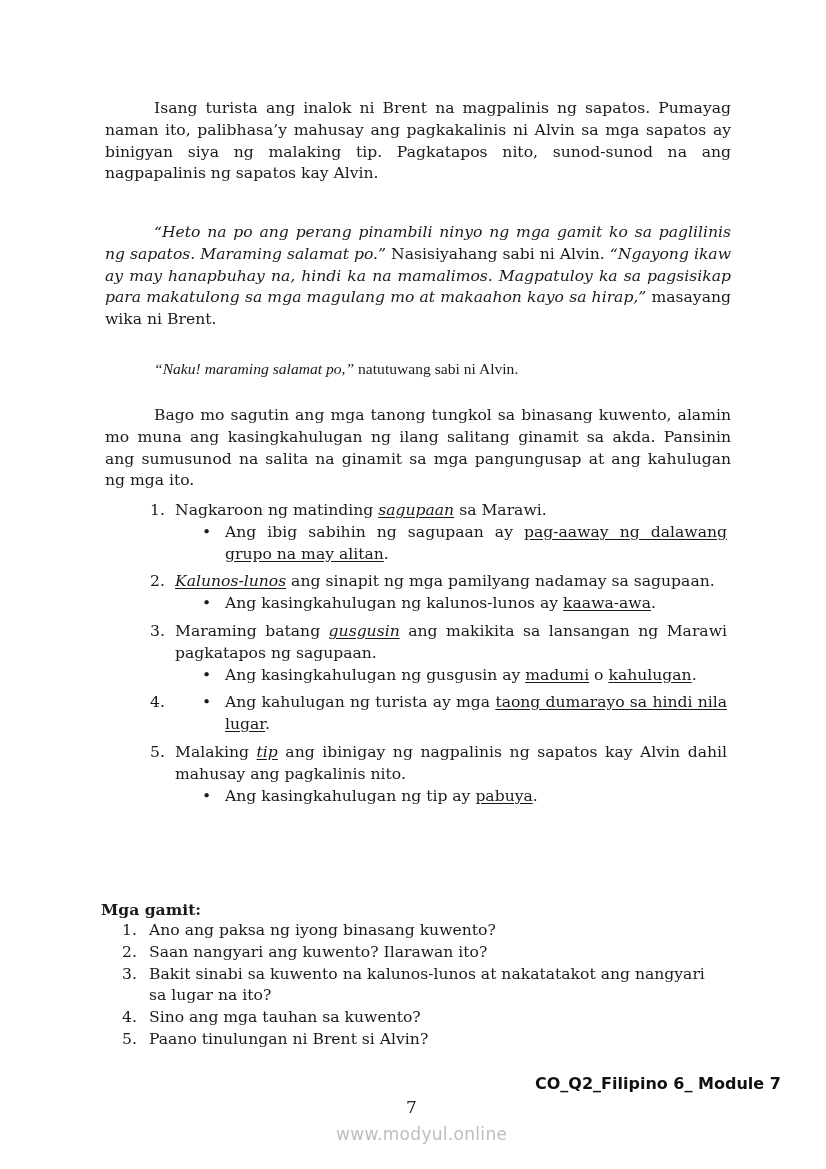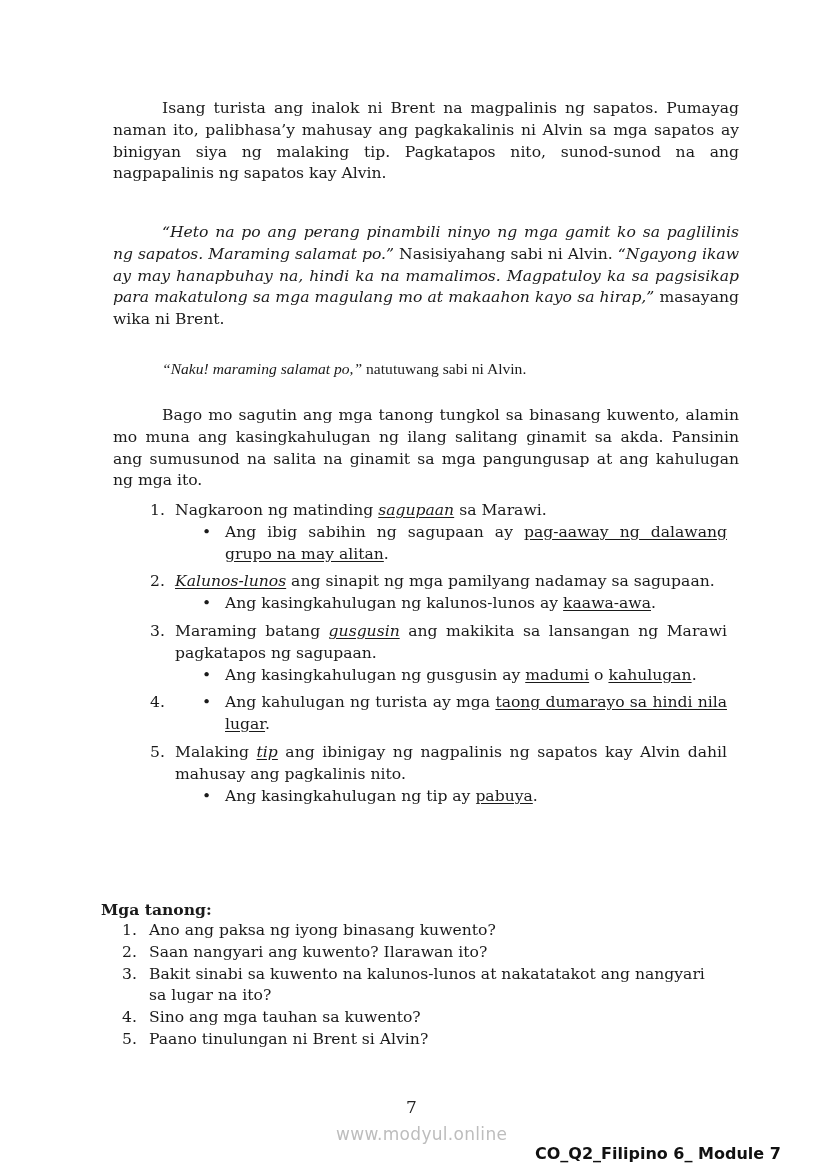--- a/index.html
+++ b/index.html
@@ -1,35 +1,35 @@
 <!DOCTYPE html>
 <html><head>
 <meta charset="utf-8">
 <style>
   html, body { margin: 0; padding: 0; background: #ffffff; }
   body { width: 826px; height: 1169px; position: relative; overflow: hidden;
          font-family: "DejaVu Serif", "Liberation Serif", serif; color: #1a1a1a; }
   .page { position: absolute; left: 101px; top: 0; width: 626px; font-size: 15.6px; line-height: 21.8px; }
-  .p { position: absolute; left: 12px; width: 626px; text-align: justify; margin: 0; }
+  .p { position: absolute; left: 4px; width: 626px; text-align: justify; margin: 0; }
   .indent { text-indent: 49px; }
   .it { font-style: italic; }
   .u { text-decoration: underline; text-underline-offset: 2px; }
   .ol { position: absolute; left: 49px; width: 577px; margin: 0; padding: 0; list-style: none; }
   .ol li { position: relative; padding-left: 25px; text-align: left; }
   .num { position: absolute; left: 0; top: 0; }
   .bullets { list-style: none; margin: 0; padding: 0; }
   .bullets li { position: relative; padding-left: 50px; text-align: justify; }
   .bul { position: absolute; left: 27px; top: 0; }
   .item { margin-bottom: 6px; }
   .q-title { position: absolute; left: 0; top: 899px; font-weight: bold; }
   .qlist { position: absolute; left: 21px; top: 920px; width: 605px; margin: 0; padding: 0; list-style: none; }
   .qlist li { position: relative; padding-left: 27px; }
   .footer-num { position: absolute; left: 406px; top: 1097px; font-size: 17px; font-family: "DejaVu Serif", serif; color: #222; }
   .footer-web { position: absolute; left: 336px; top: 1124px; font-size: 17px; font-family: "DejaVu Sans", sans-serif; color: #bdbdbd; letter-spacing: 0.3px; }
-  .footer-code { position: absolute; left: 535px; top: 1144px; font-size: 16px; font-weight: bold; font-family: "DejaVu Sans", sans-serif; color: #111; }
+  .footer-code { position: absolute; left: 535px; top: 1074px; font-size: 16px; font-weight: bold; font-family: "DejaVu Sans", sans-serif; color: #111; }
 </style>
 </head>
 <body>
 
 <div class="page">
 
   <p class="p indent" style="top:98px;">Isang turista ang inalok ni Brent na magpalinis ng sapatos. Pumayag naman ito, palibhasa’y mahusay ang pagkakalinis ni Alvin sa mga sapatos ay binigyan siya ng malaking tip. Pagkatapos nito, sunod-sunod na ang nagpapalinis ng sapatos kay Alvin.</p>
 
   <p class="p indent" style="top:222px;"><span class="it">“Heto na po ang perang pinambili ninyo ng mga gamit ko sa paglilinis ng sapatos. Maraming salamat po.”</span><span> Nasisiyahang sabi ni Alvin. </span><span class="it">“Ngayong ikaw ay may hanapbuhay na, hindi ka na mamalimos. Magpatuloy ka sa pagsisikap para makatulong sa mga magulang mo at makaahon kayo sa hirap,”</span><span> masayang wika ni Brent.</span></p>
 
@@ -67,21 +67,21 @@
       </li>
       <li class="item">
         <span class="num">5.</span>
         <span style="text-align:justify;display:block;"><span>Malaking </span><span class="it u">tip</span><span> ang ibinigay ng nagpalinis ng sapatos kay Alvin dahil mahusay ang pagkalinis nito.</span></span>
         <ul class="bullets">
           <li><span class="bul">•</span><span>Ang kasingkahulugan ng tip ay </span><span class="u">pabuya</span><span></span><span class="u"></span><span>.</span></li>
         </ul>
       </li>
     </ol>
 
-  <div class="q-title">Mga tanong:</div>
+  <div class="q-title">Mga gamit:</div>
   <ol class="qlist" id="qlist">
       <li><span class="num">1.</span><span>Ano ang paksa ng iyong binasang kuwento?</span></li>
       <li><span class="num">2.</span><span>Saan nangyari ang kuwento? Ilarawan ito?</span></li>
       <li><span class="num">3.</span><span>Bakit sinabi sa kuwento na kalunos-lunos at nakatatakot ang nangyari sa lugar na ito?</span></li>
       <li><span class="num">4.</span><span>Sino ang mga tauhan sa kuwento?</span></li>
       <li><span class="num">5.</span><span>Paano tinulungan ni Brent si Alvin?</span></li>
     </ol>
 </div>
 
 <div class="footer-num">7</div>

